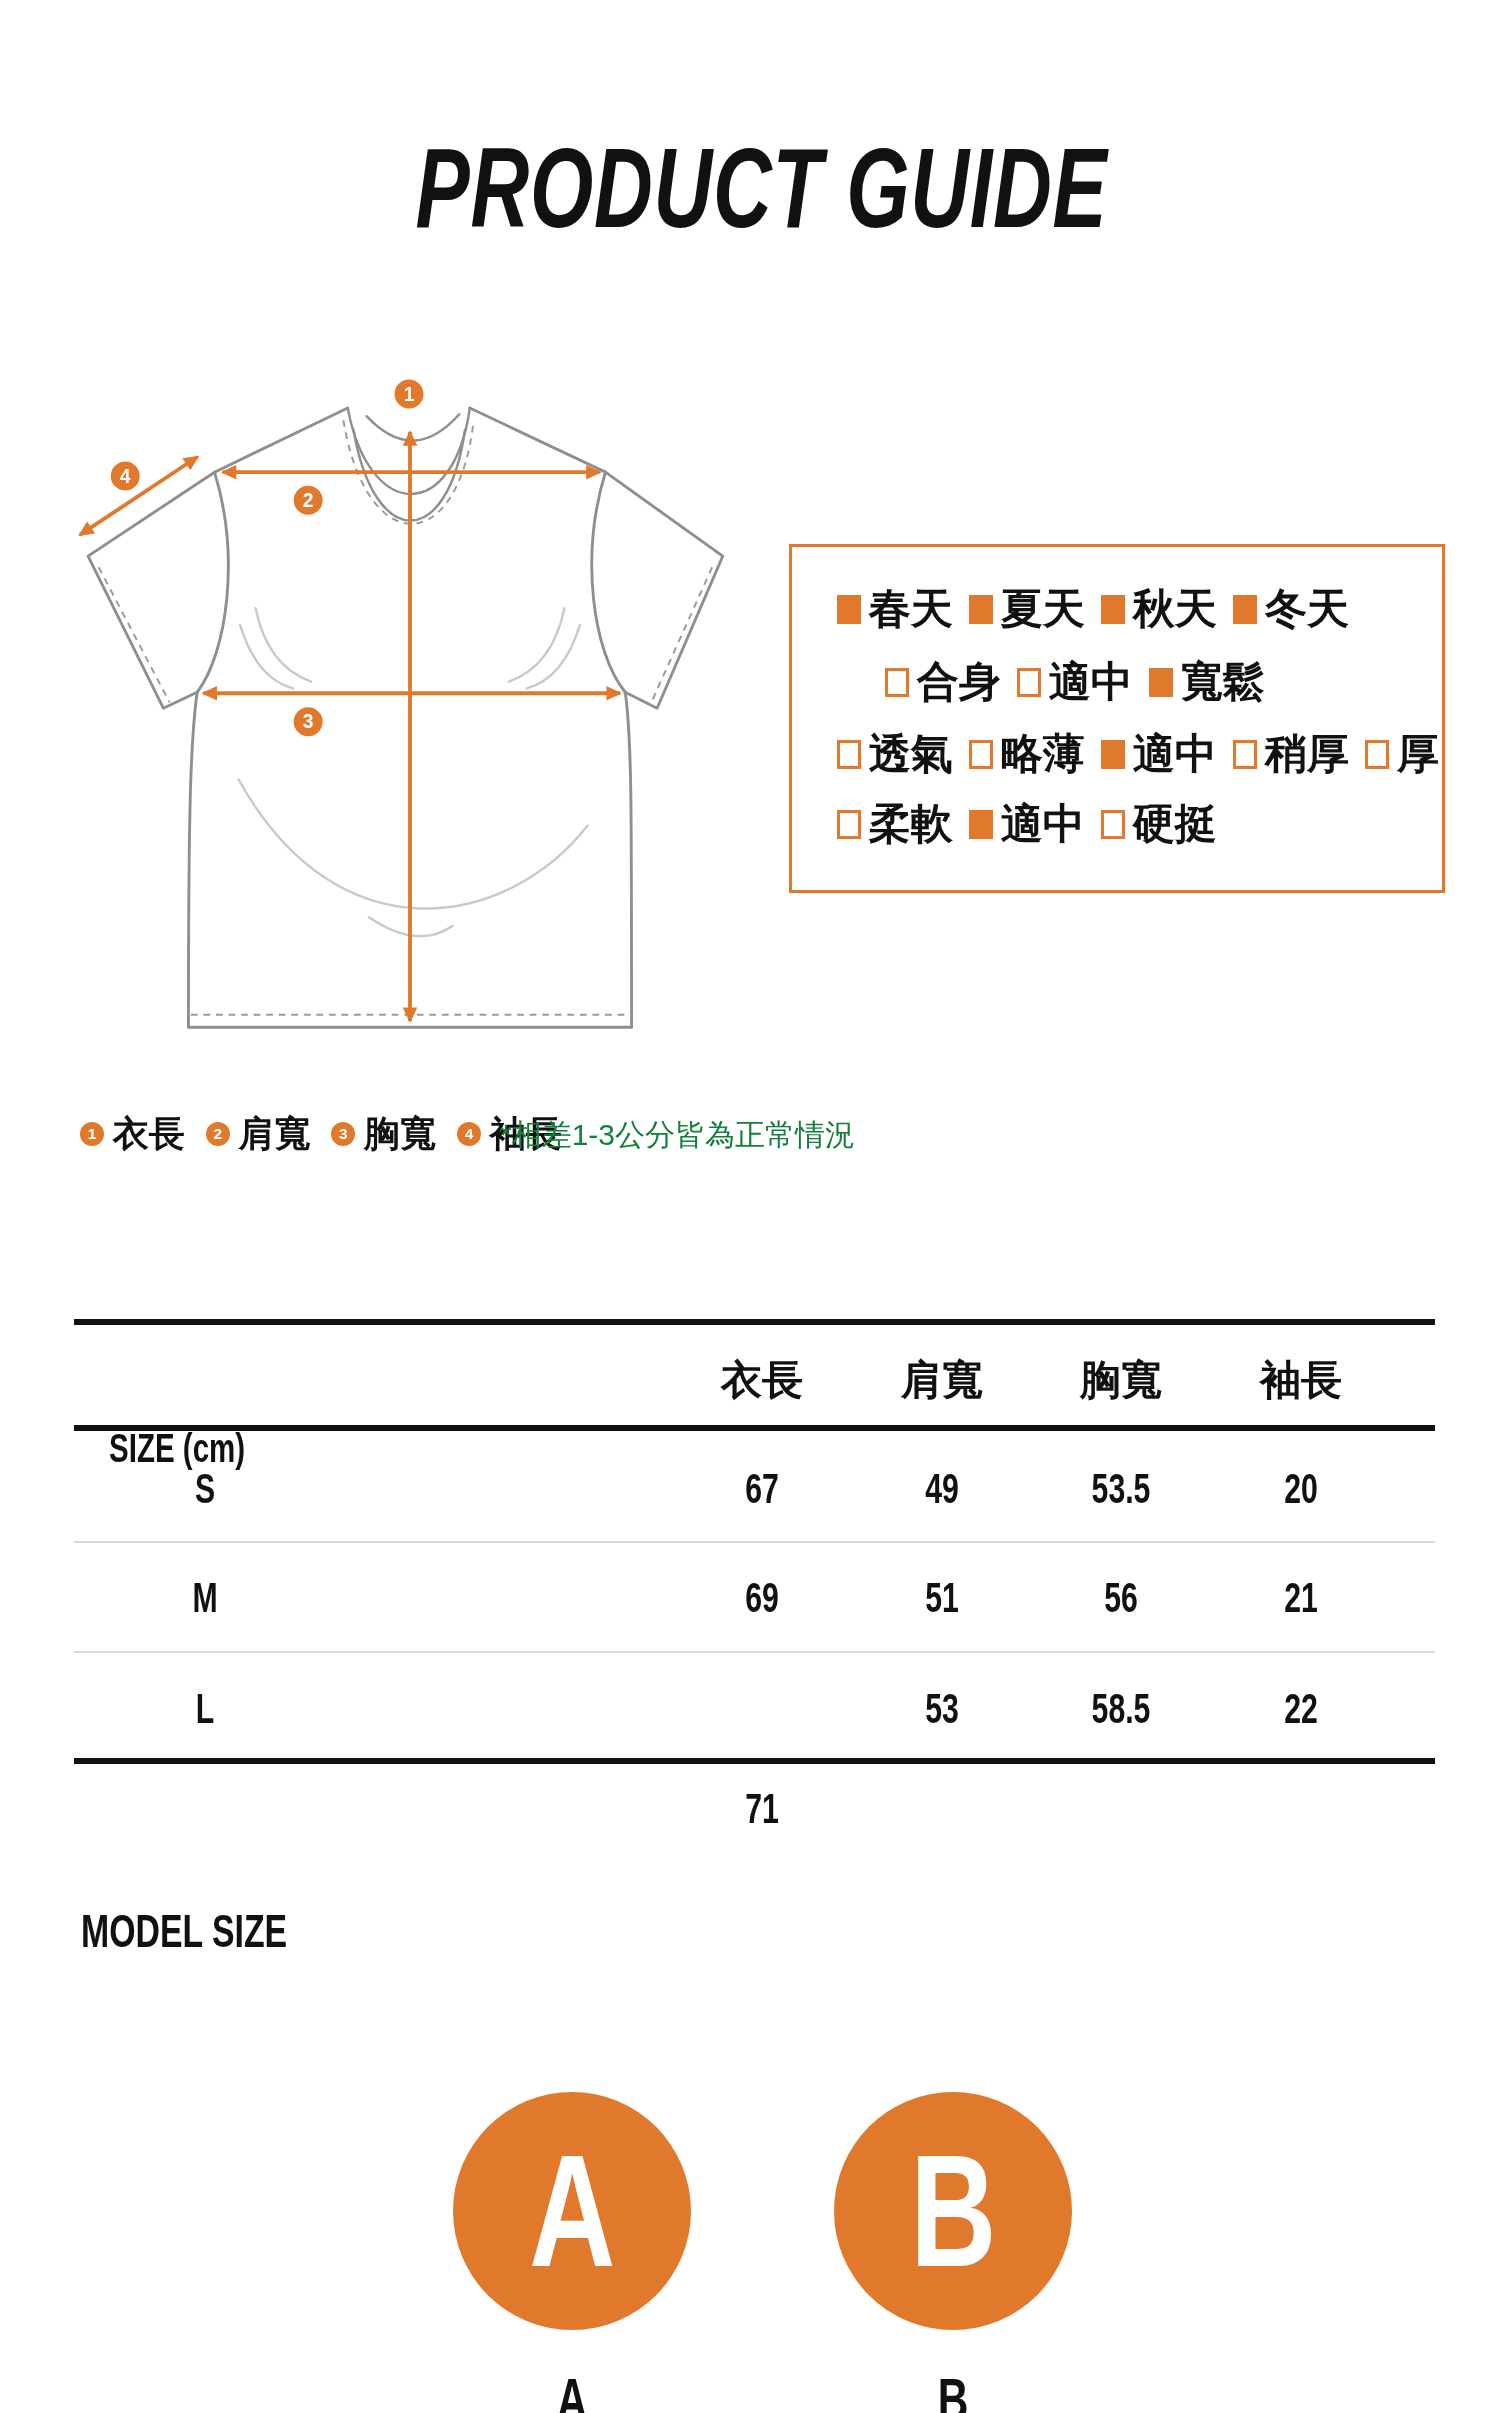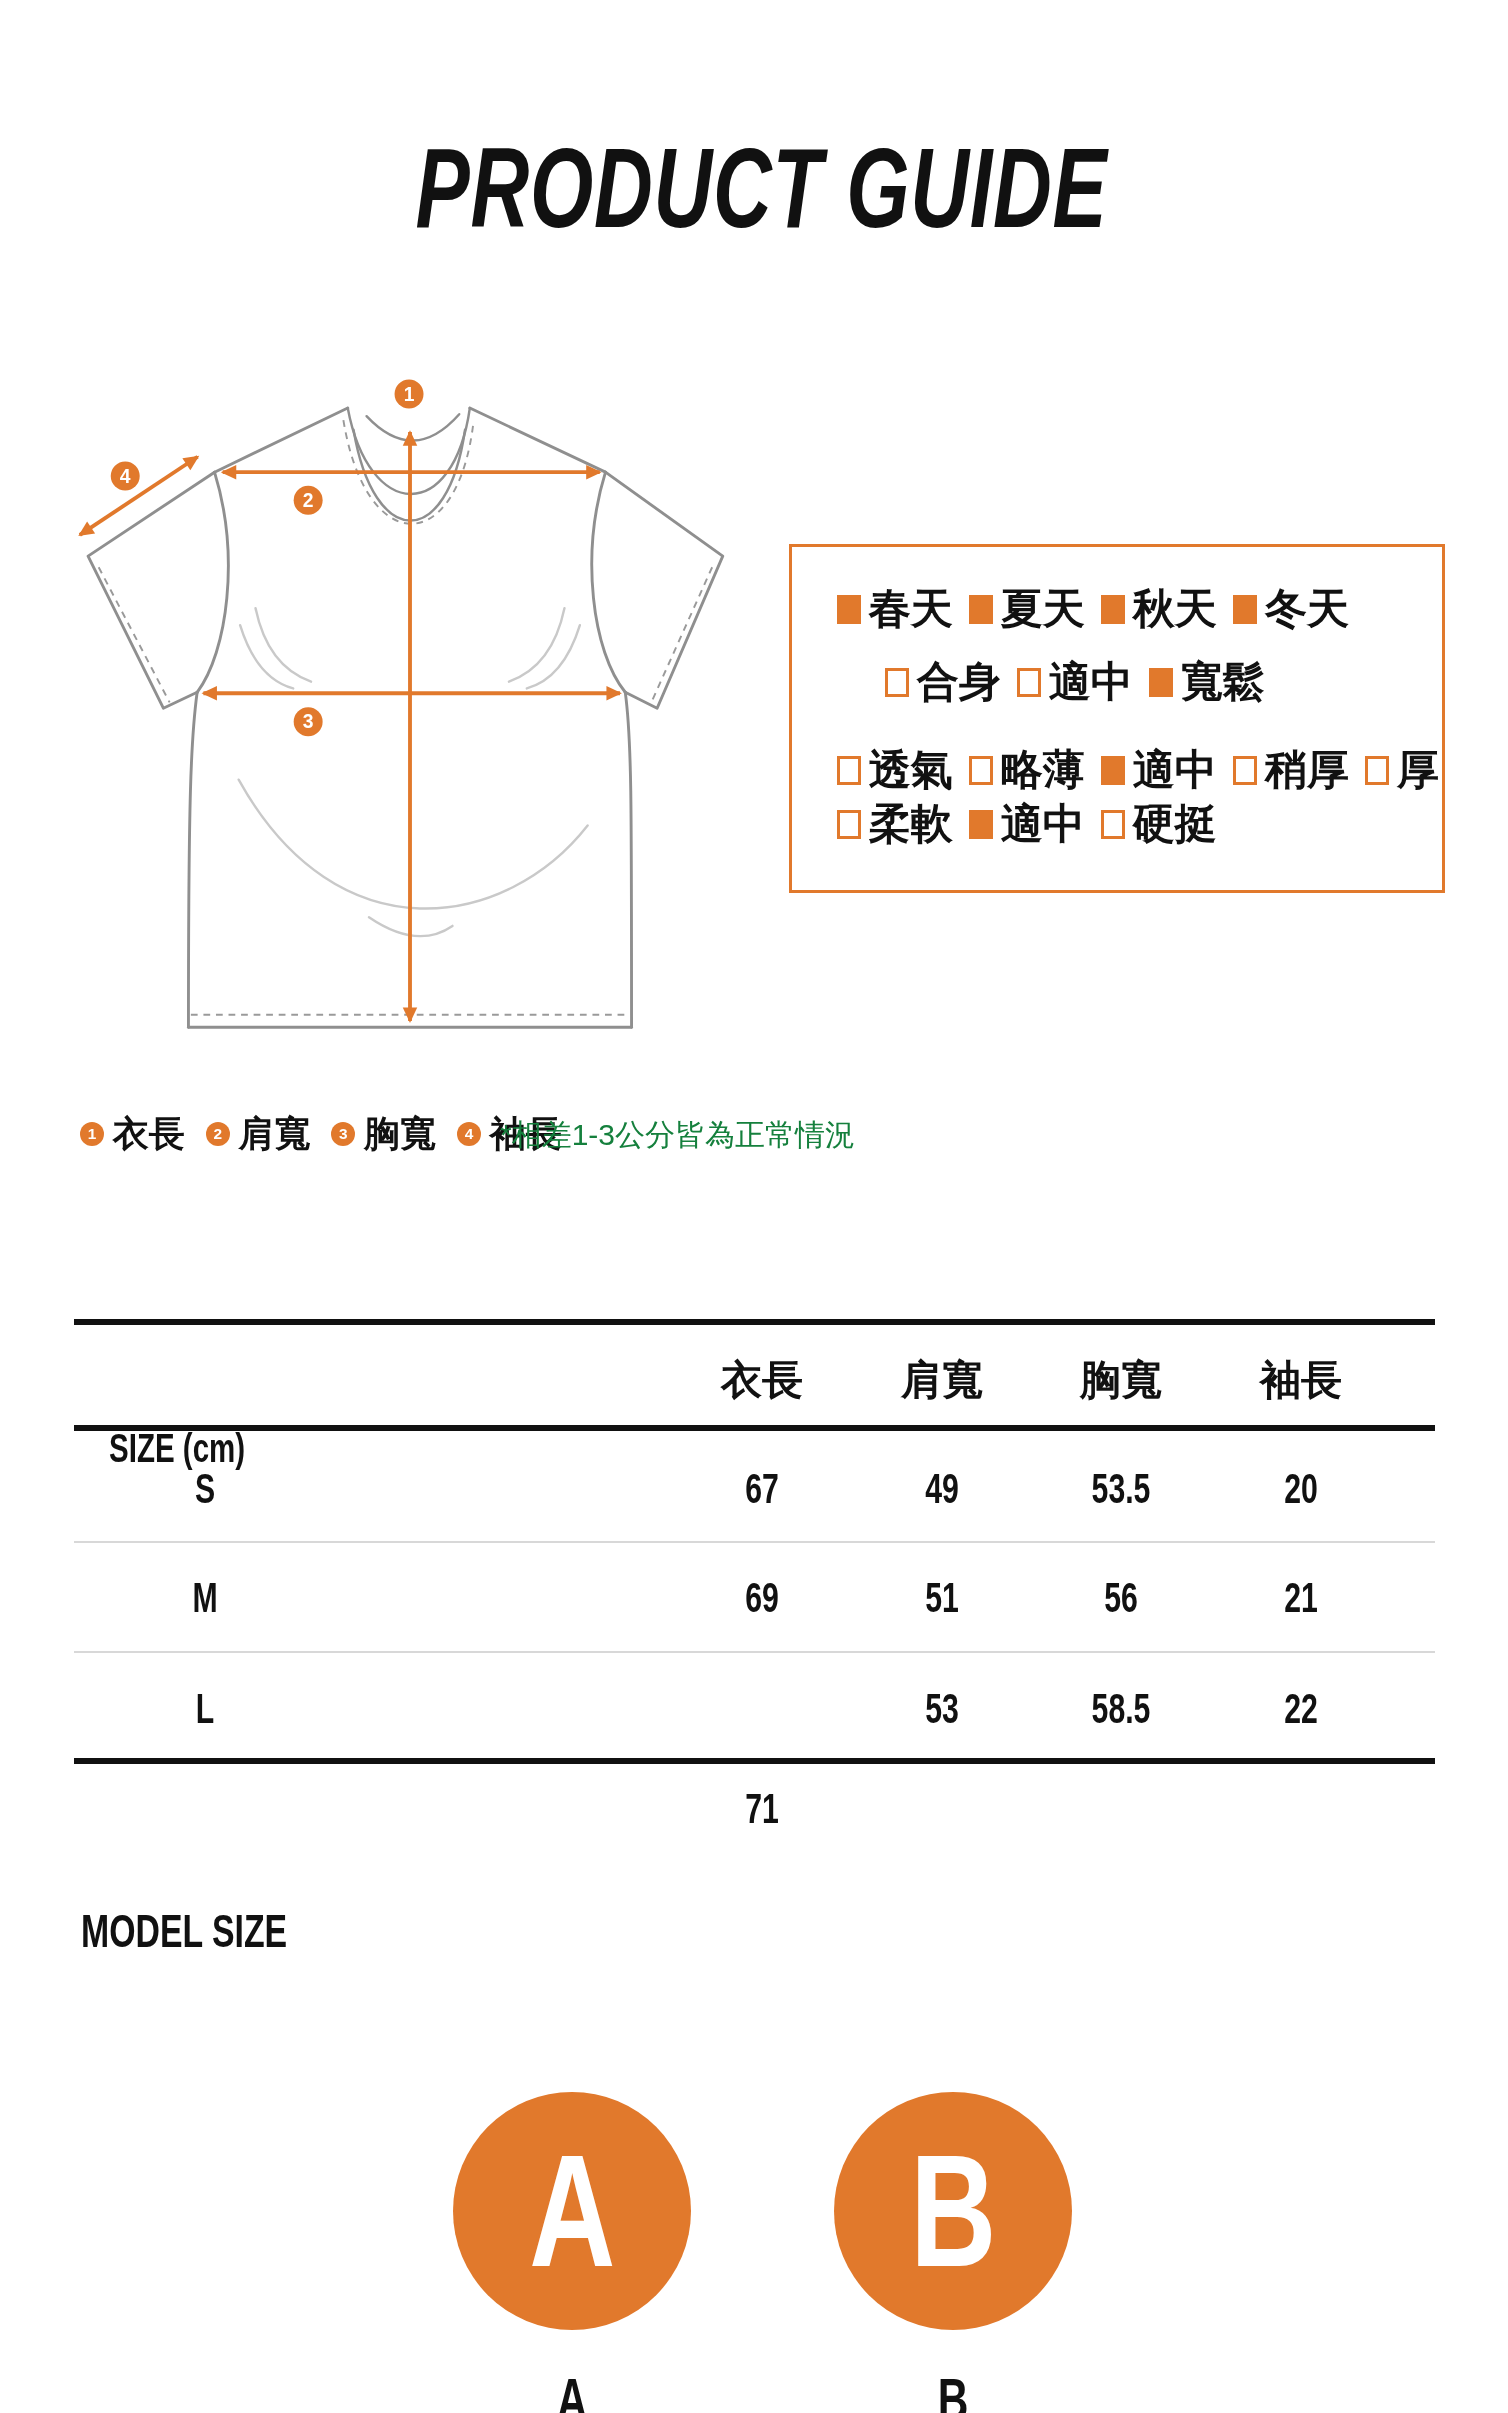--- a/index.html
+++ b/index.html
@@ -139,21 +139,21 @@
         </div>
       <div class="lg-item">
           <span class="sq"></span>
           <span class="lg-label">適中</span>
         </div>
       <div class="lg-item">
           <span class="sq filled"></span>
           <span class="lg-label">寬鬆</span>
         </div>
     </div>
-    <div class="lg-row" style="top:183px;margin-top:16px;">
+    <div class="lg-row" style="top:183px;">
       <div class="lg-item">
           <span class="sq"></span>
           <span class="lg-label">透氣</span>
         </div>
       <div class="lg-item">
           <span class="sq"></span>
           <span class="lg-label">略薄</span>
         </div>
       <div class="lg-item">
           <span class="sq filled"></span>

